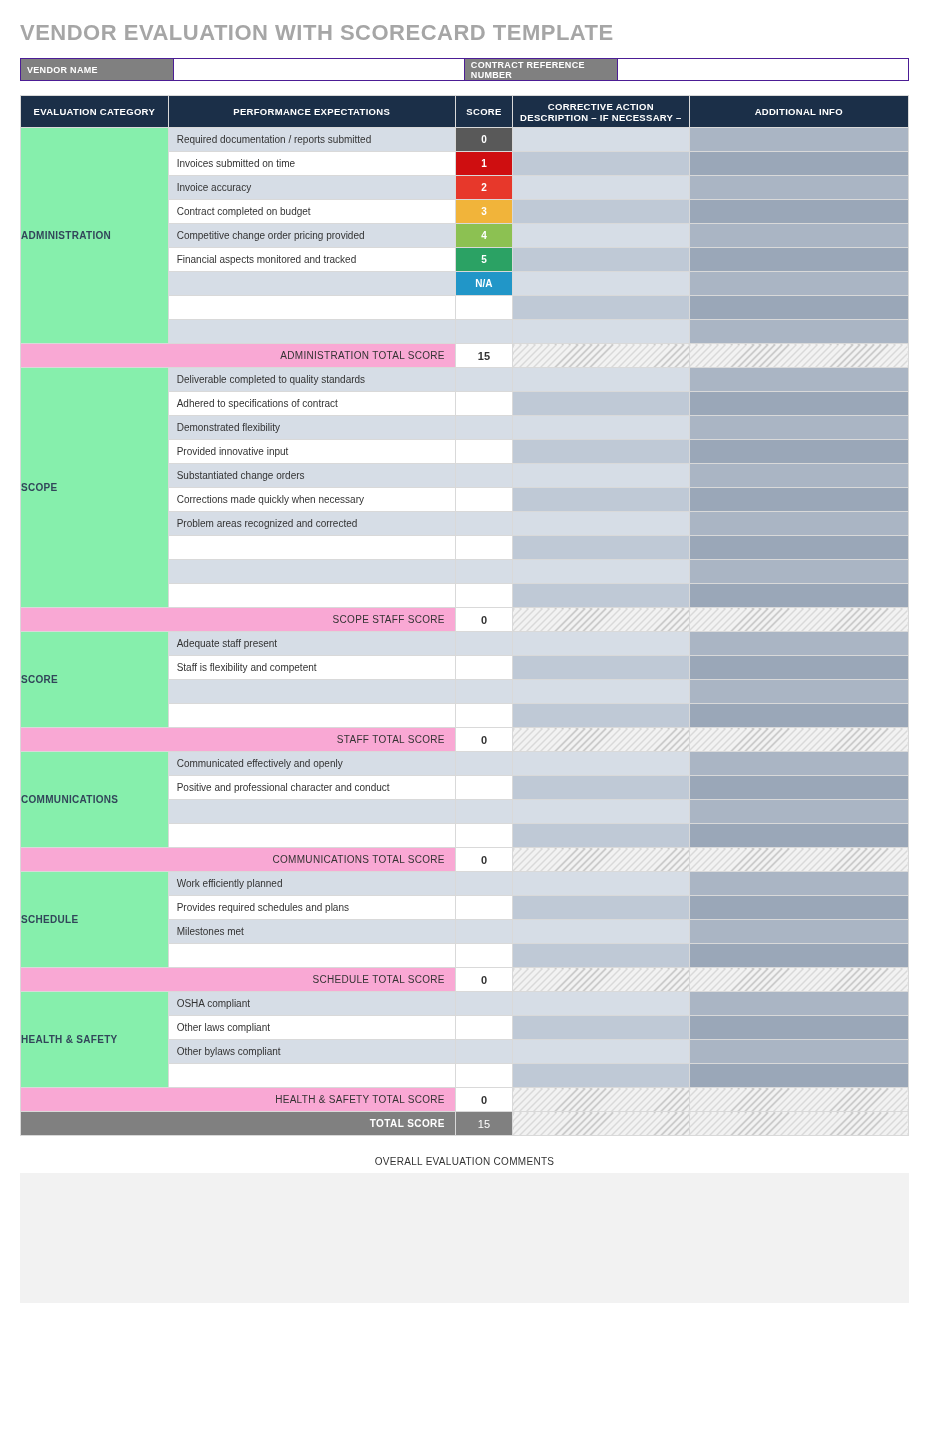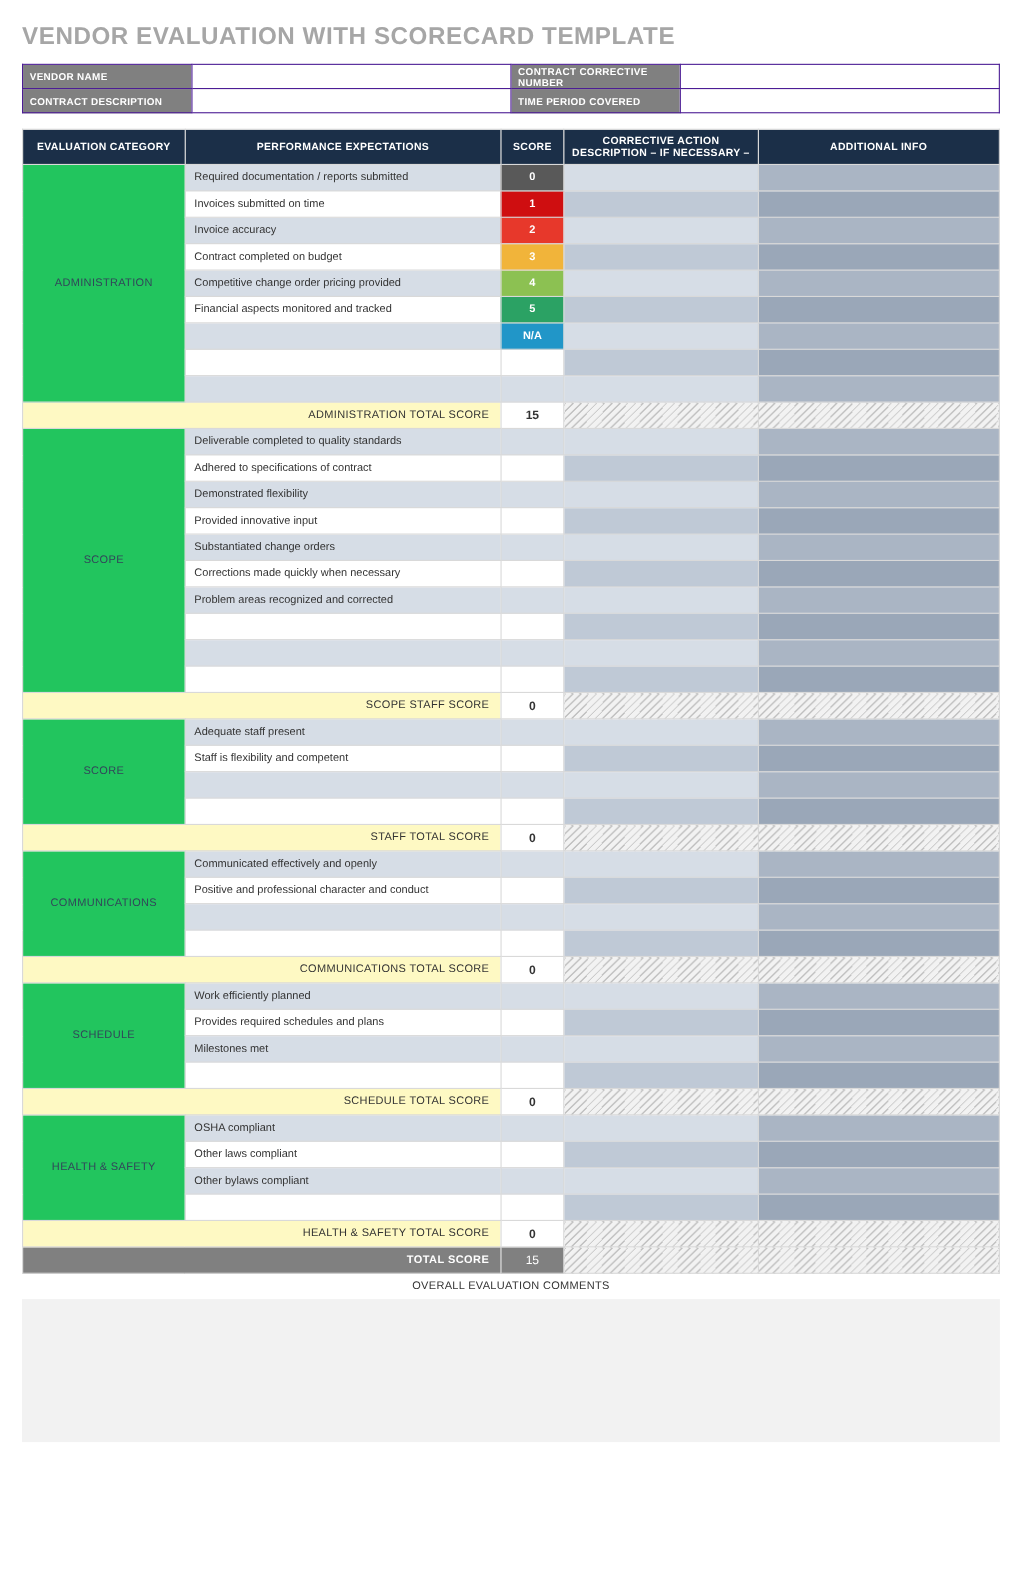--- a/index.html
+++ b/index.html
@@ -54,26 +54,26 @@
     font-weight: bold;
     font-size: 9.5px;
     text-align: center;
     height: 32px;
     vertical-align: middle;
     padding: 2px 4px;
     letter-spacing: 0.3px;
     margin-top: 12px;
   }
   .cat-cell {
-    background: #22c55e;
+    background: #86efac;
     color: #32465a;
     font-size: 10px;
-    text-align: center;
-    vertical-align: middle;
-    font-weight: normal;
+    text-align: left;
+    vertical-align: middle;
+    font-weight: bold;
     letter-spacing: 0.3px;
     width: 144px;
   }
   .perf-cell {
     padding-left: 8px;
     height: 24px;
     vertical-align: middle;
     font-size: 10px;
     background: #fff;
     width: 280px;
@@ -96,21 +96,21 @@
   .add-cell {
     background: #aab5c4;
     width: 214px;
   }
 
   .total-row td {
     height: 24px;
     vertical-align: middle;
   }
   .total-label {
-    background: #fef9c3;
+    background: #f9a8d4;
     text-align: right;
     padding-right: 10px;
     font-size: 10px;
     letter-spacing: 0.3px;
   }
   .total-value {
     background: #fff;
     text-align: center;
     font-weight: bold;
     font-size: 11px;
@@ -128,21 +128,21 @@
     font-size: 10px;
     letter-spacing: 0.4px;
   }
   .grand-value {
     background: #808080;
     color: #fff;
     text-align: center;
     font-size: 11px;
   }
 
-  .comments-block { margin-top: 6px; }
+  .comments-block { margin-top: 20px; }
   .comments-label {
     text-align: center;
     font-size: 10px;
     letter-spacing: 0.3px;
     padding-bottom: 6px;
   }
   .comments-box {
     background: #f2f2f2;
     height: 130px;
     border: none;
@@ -151,27 +151,21 @@
 </head>
 <body>
 
 <div class="title">VENDOR EVALUATION WITH SCORECARD TEMPLATE</div>
 
 <table class="info-table">
   <tbody id="info-body">
       <tr>
         <td class="info-label">VENDOR NAME</td>
         <td class="info-value"></td>
-        <td class="info-label">CONTRACT CORRECTIVE NUMBER</td>
-        <td class="info-value"></td>
-      </tr>
-      <tr>
-        <td class="info-label">CONTRACT DESCRIPTION</td>
-        <td class="info-value"></td>
-        <td class="info-label">TIME PERIOD COVERED</td>
+        <td class="info-label">CONTRACT REFERENCE NUMBER</td>
         <td class="info-value"></td>
       </tr>
     </tbody>
 </table>
 
 <table class="eval-table">
   <thead>
     <tr>
       <th class="hdr" style="width:144px">EVALUATION CATEGORY</th>
       <th class="hdr" style="width:280px">PERFORMANCE EXPECTATIONS</th>

